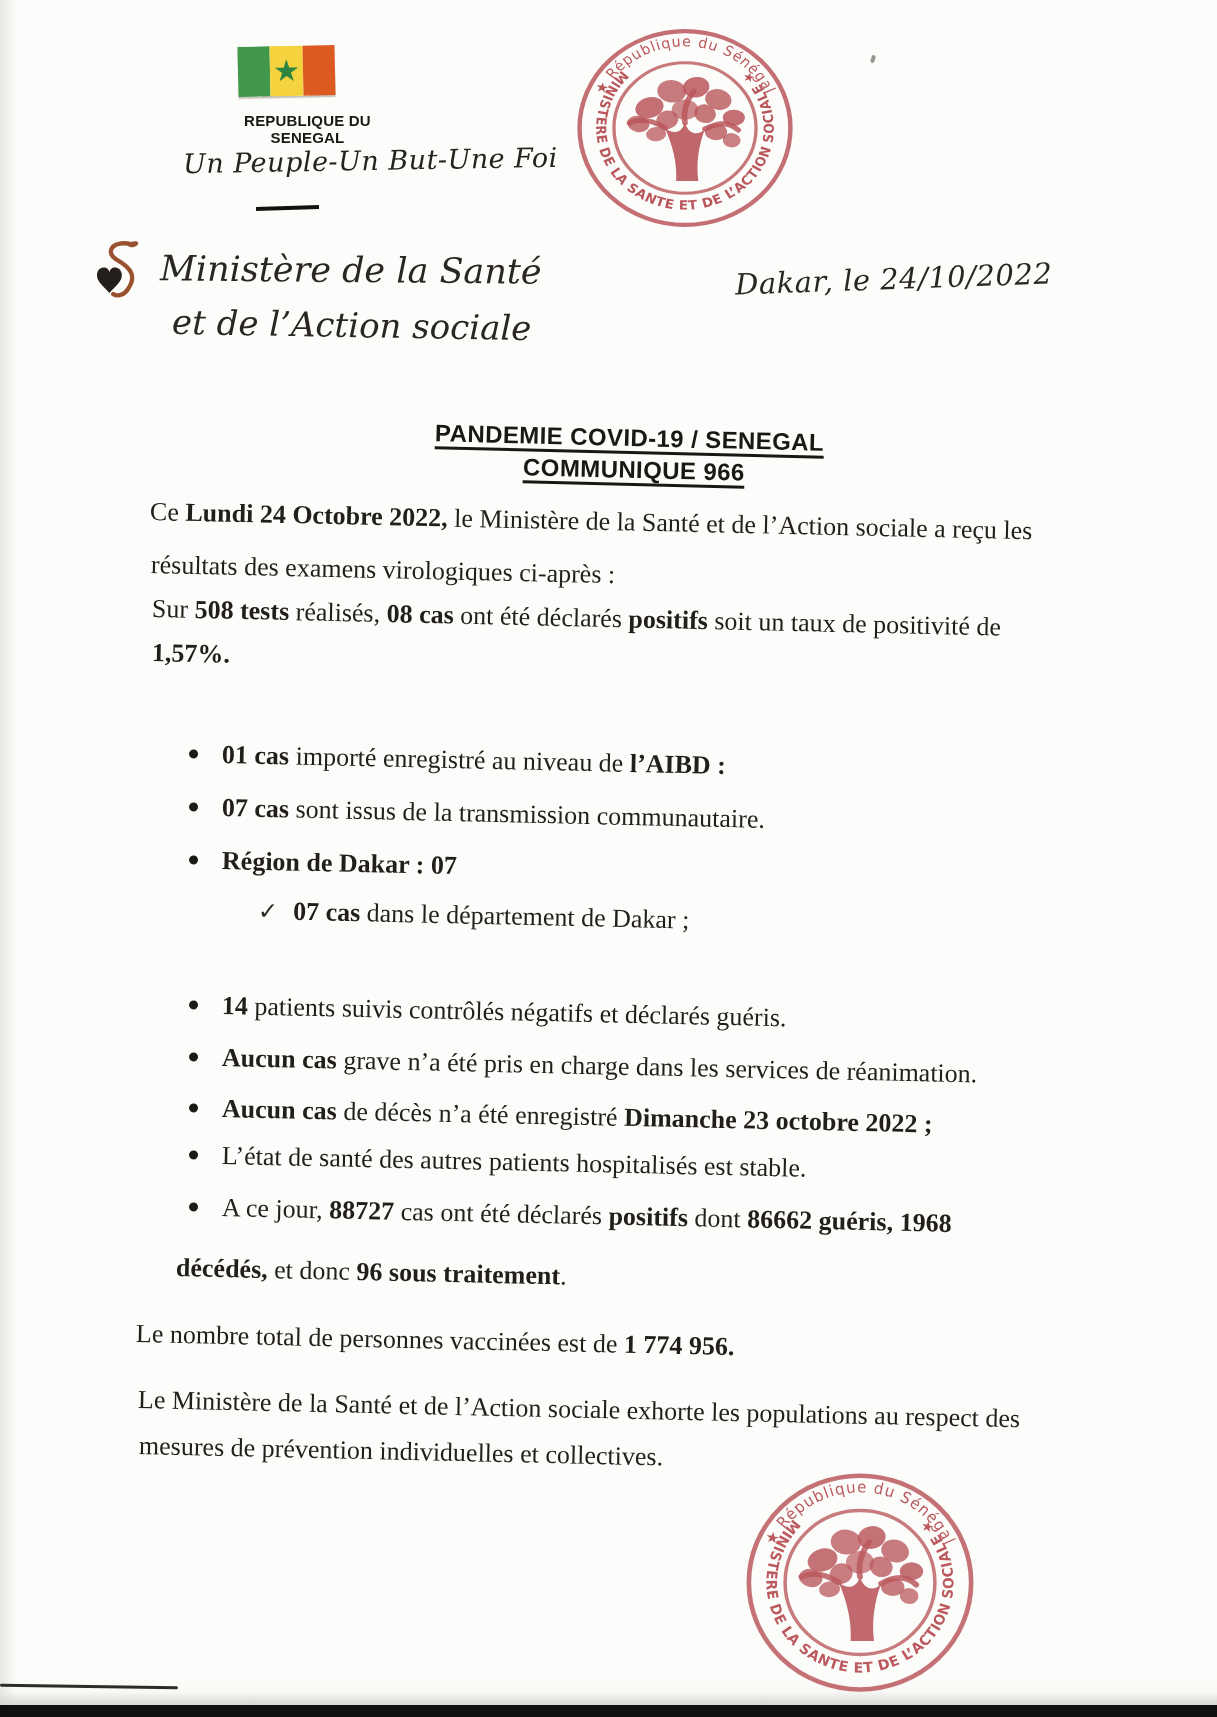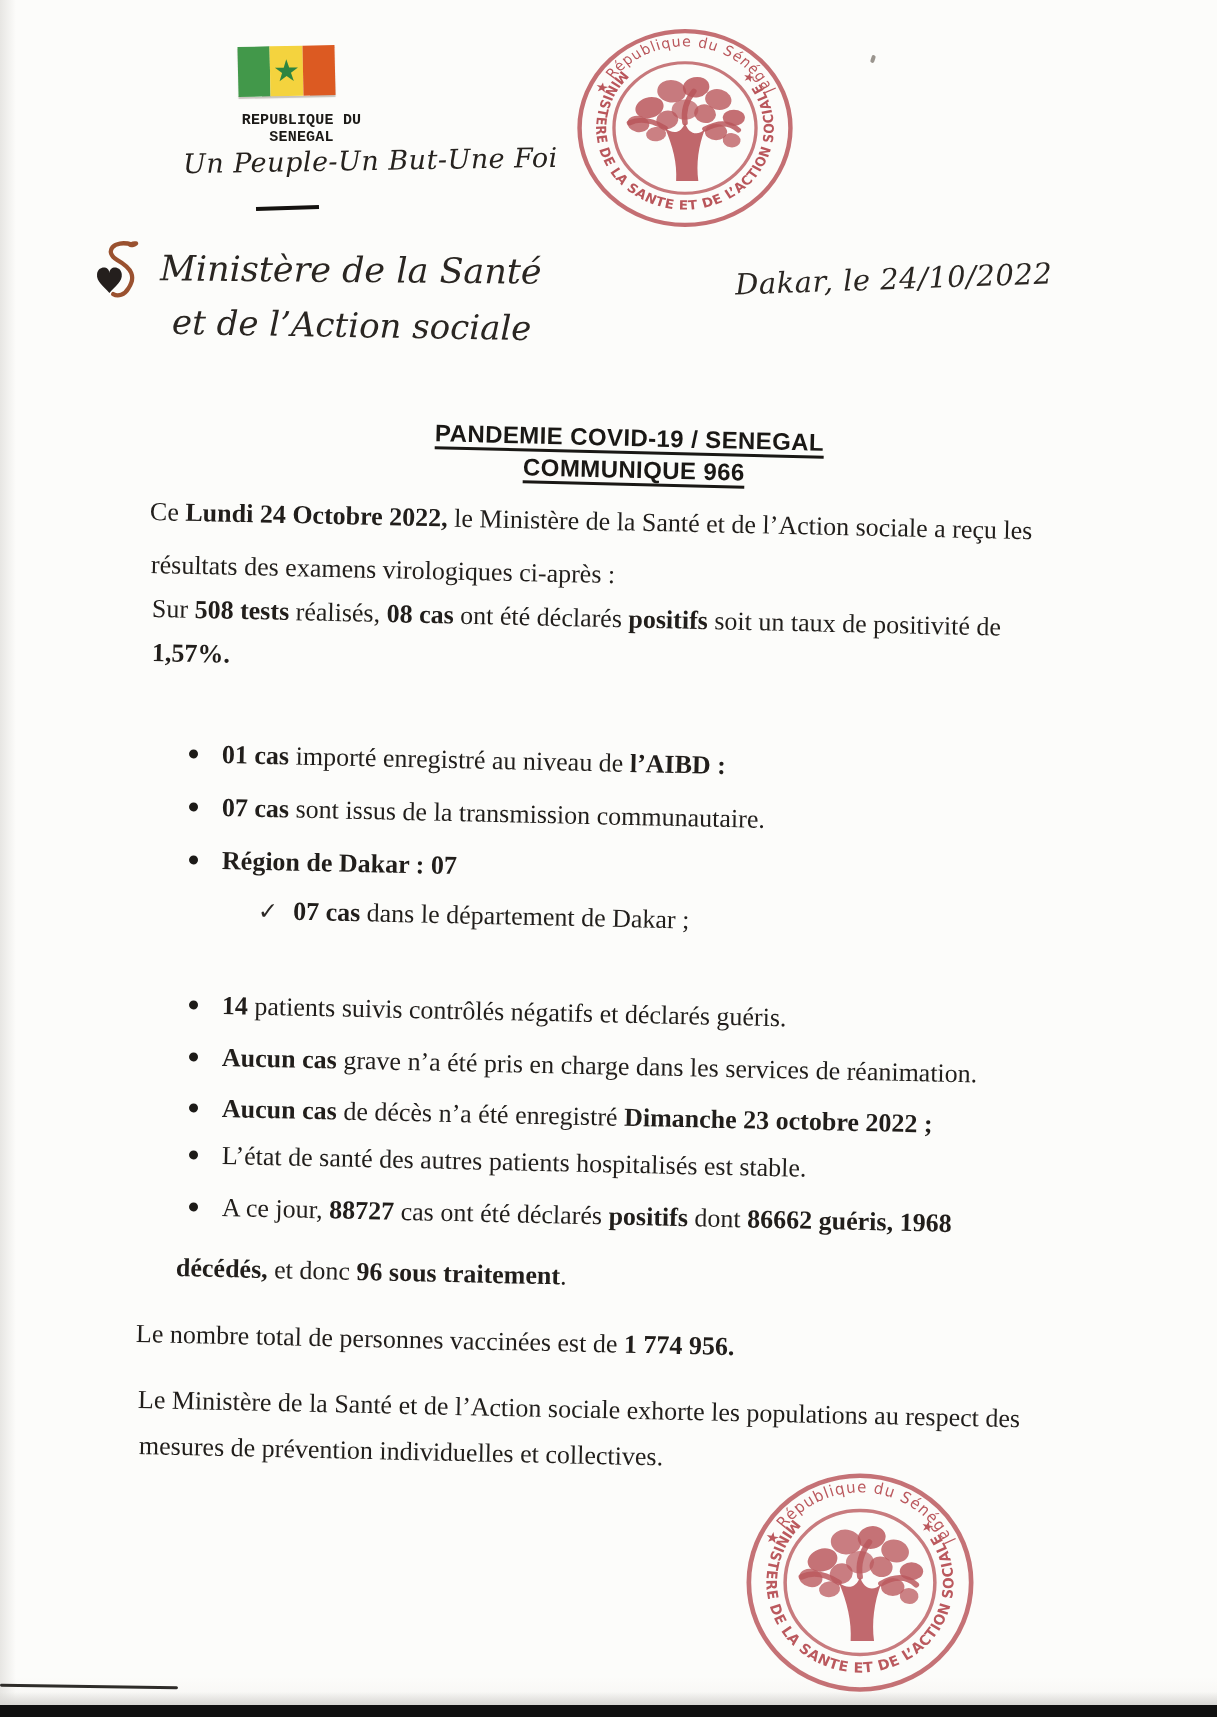--- a/index.html
+++ b/index.html
@@ -10,22 +10,22 @@
       linear-gradient(0deg, #f3f2ef 0px, rgba(243,242,239,0) 40px),
       #fcfcfa;
     font-family:"Liberation Serif",serif;color:#201d1a;
   }
   
   .flag{position:absolute;left:238px;top:46px;width:97px;height:50px;display:flex;
         transform:rotate(-1.2deg);box-shadow:0 2px 1px rgba(80,65,50,.30);}
   .flag .stripe{flex:1;}
   .flag .star{display:flex;align-items:center;justify-content:center;font-size:30px;line-height:1;
         font-family:"DejaVu Sans",sans-serif;}
-  .republic{position:absolute;left:214px;top:112px;width:175px;text-align:center;
-        font-family:Liberation Mono, monospace;font-weight:700;font-size:15px;letter-spacing:.2px;color:#1b1916;}
+  .republic{position:absolute;left:220px;top:112px;width:175px;text-align:center;
+        font-family:Liberation Sans, sans-serif;font-weight:700;font-size:15px;letter-spacing:.2px;color:#1b1916;}
   .motto{position:absolute;left:183px;top:145px;font-family:"DejaVu Serif",serif;font-style:italic;
         font-size:27px;letter-spacing:.5px;color:#26221e;transform:rotate(-1deg);}
   .sep-line{position:absolute;left:256px;top:206px;width:63px;height:4px;background:#14120f;transform:rotate(-2deg);}
   .ministry-script{position:absolute;font-family:"DejaVu Serif",serif;font-style:italic;color:#2a2622;}
   .ministry-script.l1{left:160px;top:250px;font-size:35px;transform:rotate(.5deg);}
   .ministry-script.l2{left:172px;top:305px;font-size:34px;transform:rotate(1deg);}
   .dateline{position:absolute;left:735px;top:262px;font-family:"DejaVu Serif",serif;font-style:italic;
         font-size:29px;color:#2a2622;transform:rotate(-2deg);letter-spacing:.5px;}
   
   .stamp{position:absolute;}

